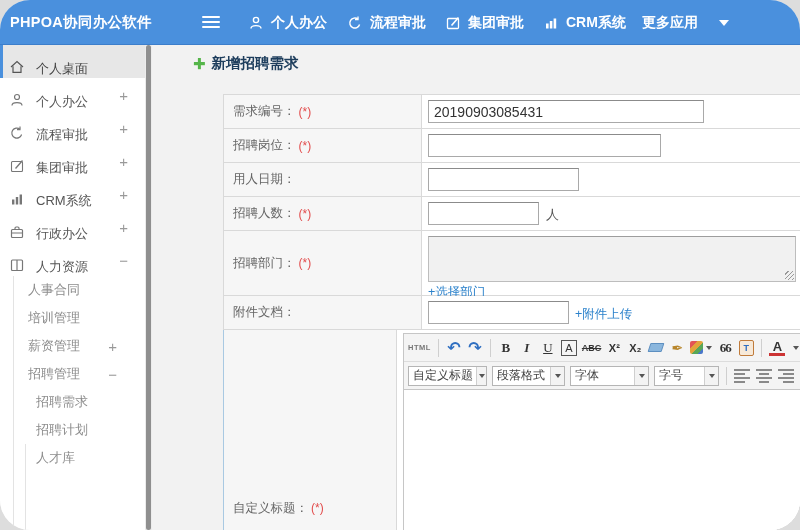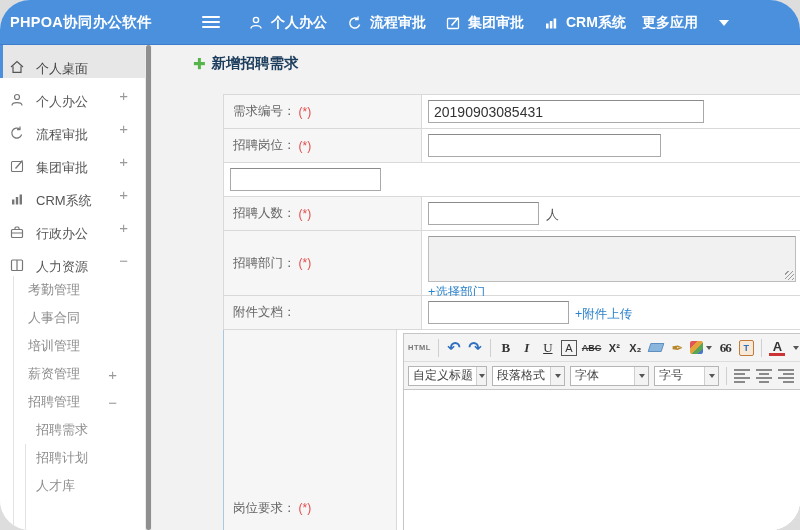--- a/index.html
+++ b/index.html
@@ -202,23 +202,20 @@
       </div>
       <div class="side-item lvl0">
         <span><svg width="16" height="16" viewBox="0 0 16 16" fill="none" stroke="currentColor" stroke-width="1.2">
               <rect x="2.5" y="3" width="11" height="10.5" rx="1"></rect>
               <path d="M8 3 V13.5"></path>
             </svg></span>
         <span>人力资源</span>
         <span class="exp">−</span>
       </div>
       <div class="side-item lvl1">
-        <span>考勤管理</span>
-      </div>
-      <div class="side-item lvl1">
         <span>人事合同</span>
       </div>
       <div class="side-item lvl1">
         <span>培训管理</span>
       </div>
       <div class="side-item lvl1">
         <span>薪资管理</span>
         <span class="exp">+</span>
       </div>
       <div class="side-item lvl1">
@@ -262,20 +259,23 @@
         <div class="flabel">
           <span>招聘岗位：</span>
           <span class="req">(*)</span>
         </div>
         <div class="ffield">
           <input class="fi w-pos" value="" style="">
         </div>
       </div>
 
       <div class="frow r-std">
+        <div class="flabel">
+          <span>用人日期：</span>
+        </div>
         <div class="ffield">
           <input class="fi w-date" value="" style="">
         </div>
       </div>
 
       <div class="frow r-std">
         <div class="flabel">
           <span>招聘人数：</span>
           <span class="req">(*)</span>
         </div>
@@ -301,21 +301,21 @@
         <div class="flabel">
           <span>附件文档：</span>
         </div>
         <div class="ffield">
           <input class="fi w-attach" value="" style=""><a class="inline-link" style="margin-left:6px">+附件上传</a>
         </div>
       </div>
 
       <div class="frow r-editor">
         <div class="flabel">
-          <span>岗位要求：</span>
+          <span>自定义标题：</span>
           <span class="req">(*)</span>
         </div>
         <div class="ffield" style="padding-top:4px">
           <div class="editor">
             <div class="tbar tbar1">
               <span class="tb tb-html">HTML</span>
               <span class="sep"></span>
               <span class="tb tb-undo">↶</span>
               <span class="tb tb-redo">↷</span>
               <span class="sep"></span>

